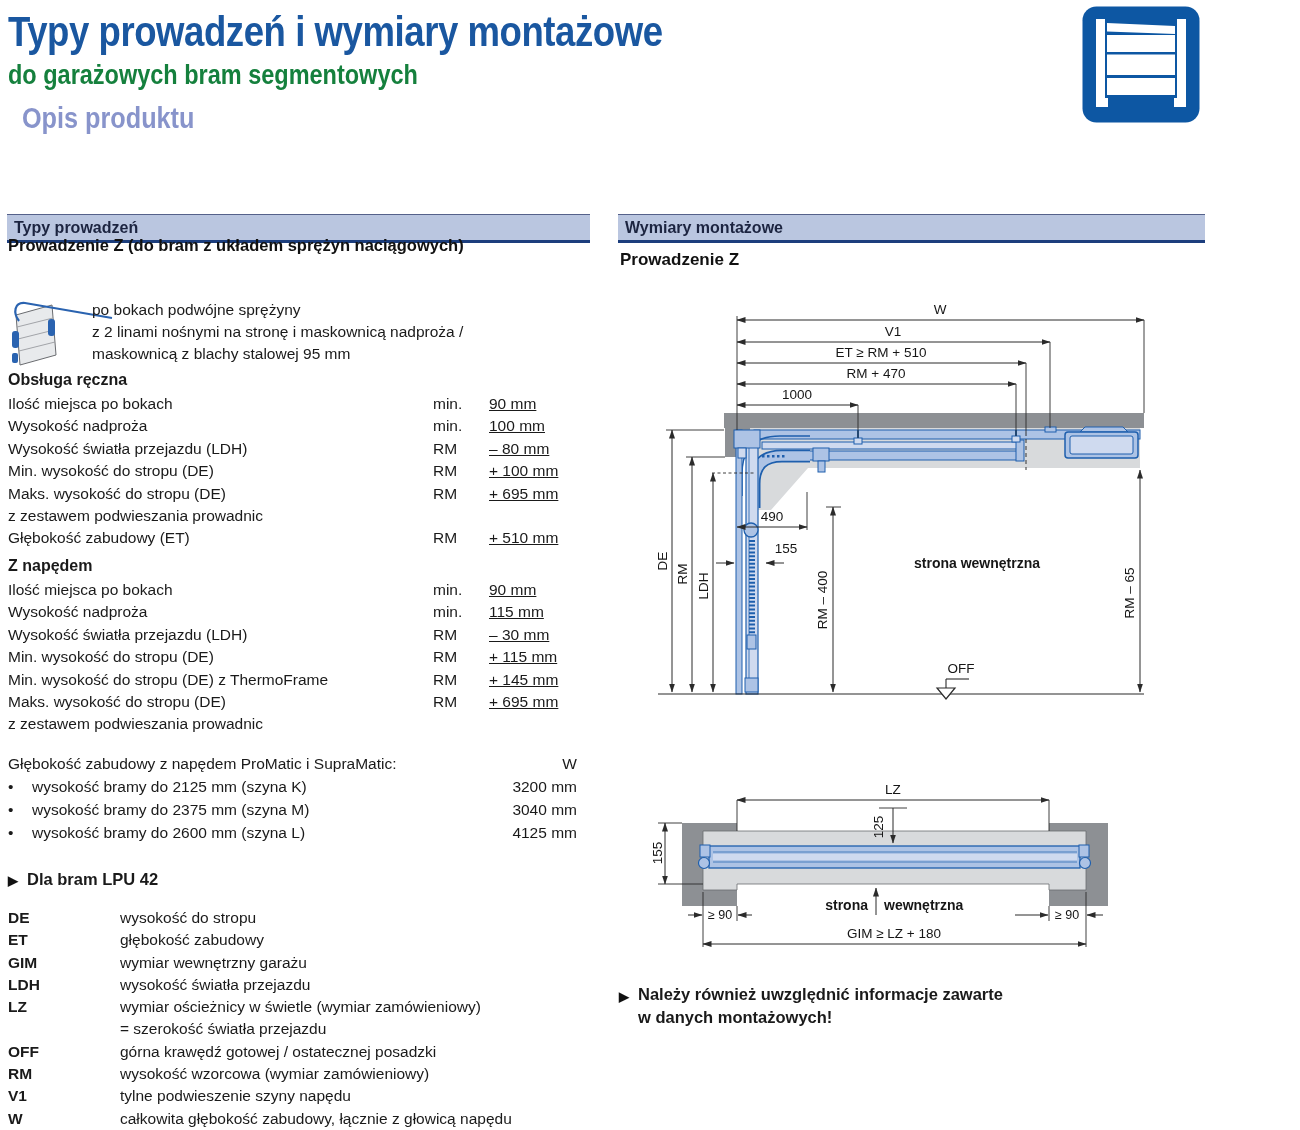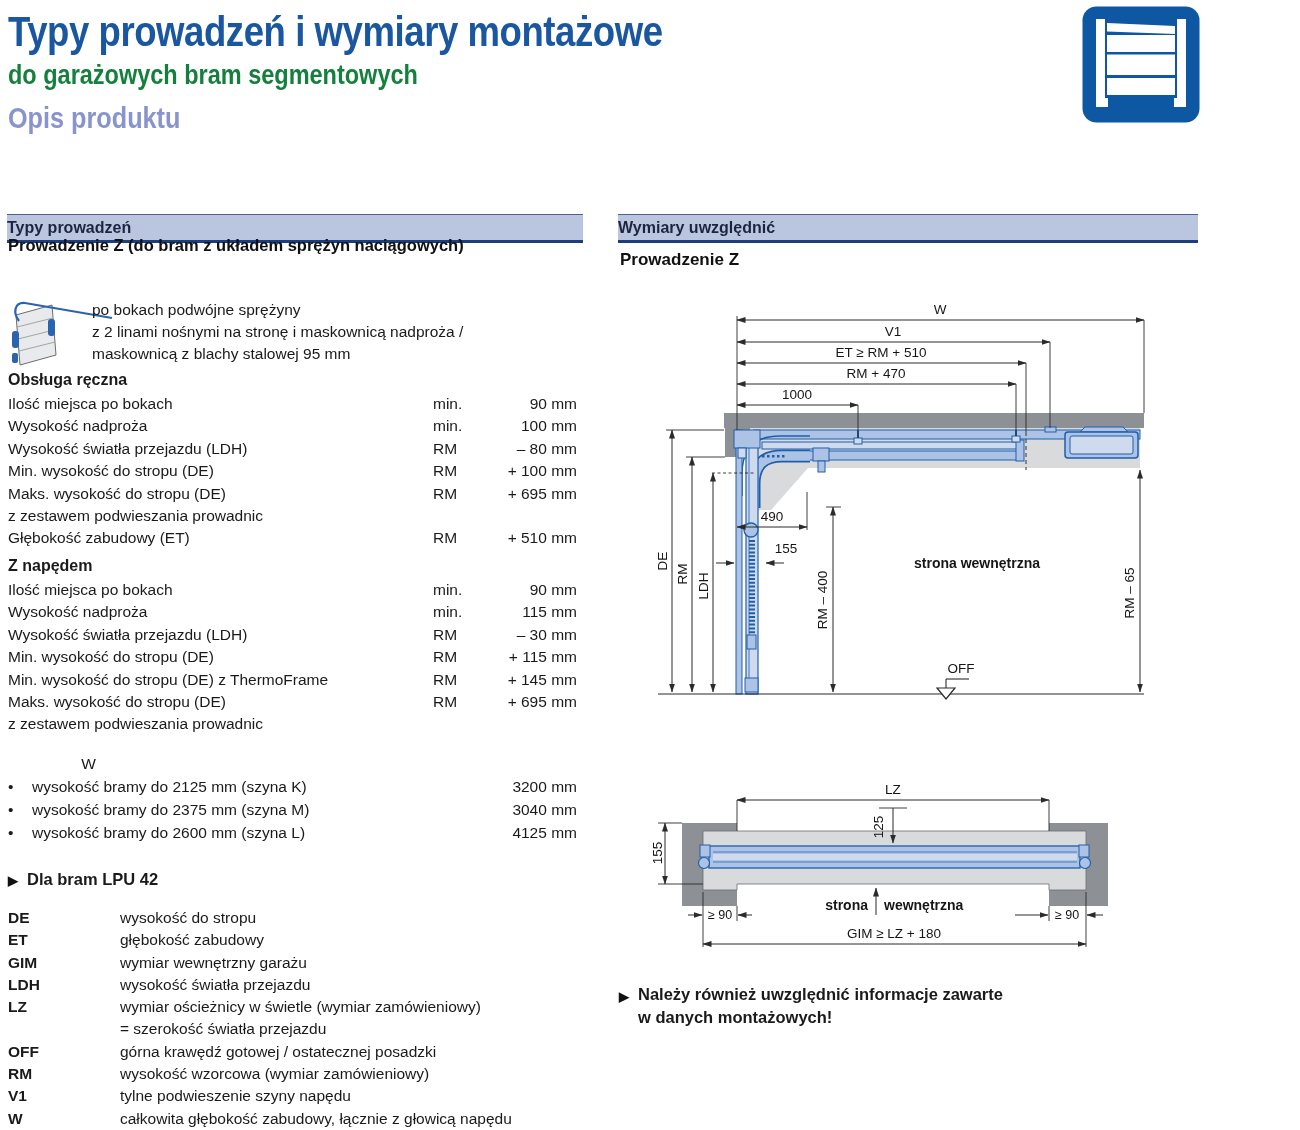--- a/index.html
+++ b/index.html
@@ -3,39 +3,39 @@
 <meta charset="utf-8">
 <style>
   html,body{margin:0;padding:0;background:#fff;}
   .page{position:relative;width:1219px;height:1130px;background:#fff;overflow:hidden;
         font-family:"Liberation Sans",sans-serif;color:#1a1a1a;}
   .abs{position:absolute;}
   .cond{display:inline-block;transform:scaleX(0.87);transform-origin:0 50%;white-space:nowrap;}
 
   .h1{left:8px;top:8px;font-size:42px;font-weight:bold;color:#1a57a0;letter-spacing:-0.5px;}
   .h2{left:8px;top:60px;font-size:27px;font-weight:bold;color:#15803d;}
-  .h3{left:8px;top:102px;font-size:29px;font-weight:bold;color:#8894cb;}
+  .h3{left:22px;top:102px;font-size:29px;font-weight:bold;color:#8894cb;}
 
   .secbar{height:25px;background:#bac6e0;border-top:1px solid #55618a;border-bottom:3px solid #1c3e7d;
-          font-size:16px;font-weight:bold;color:#1c2440;line-height:25px;box-sizing:content-box;}
+          font-size:16px;font-weight:bold;color:#1c2440;line-height:25px;padding-left:7px;box-sizing:content-box;}
   .bar-left{left:7px;top:214px;width:576px;}
   .bar-right{left:618px;top:214px;width:580px;}
 
   .subhead{font-size:16.5px;font-weight:bold;color:#111;}
   .sh-left{left:8px;top:236px;}
   .sh-right{left:620px;top:250px;font-size:17px;}
 
   .intro{left:92px;top:299px;width:480px;font-size:15.5px;line-height:22px;}
 
   .tbl{left:8px;width:569px;font-size:15.5px;}
   .tbl .hd{font-weight:bold;font-size:16px;line-height:22px;}
   .row{display:flex;line-height:22.4px;}
   .row .c1{flex:1;}
   .row .c2{width:56px;}
-  .row .c3{width:88px;text-align:right;}
+  .row .c3{width:88px;text-align:left;text-decoration:underline;}
 
   .depth{left:8px;top:752px;width:569px;font-size:15.5px;line-height:23px;}
   .drow{display:flex;}
   .drow .dl{flex:1;}
   .drow .dv{width:88px;text-align:right;}
   .drow .bullet{width:24px;}
 
   .lpu{left:8px;top:870px;font-size:16.5px;font-weight:bold;display:flex;align-items:baseline;}
   .tri{font-size:13px;margin-right:9px;color:#111;}
 
@@ -78,21 +78,21 @@
 
   <div class="abs sidebar"></div>
   <div class="abs sidebar-text">
     <div class="sidebar-inner">
       <div>Bramy segmentowe</div>
       <div>Grubość konstrukcji 42 mm</div>
     </div>
   </div>
 
   <div class="abs secbar bar-left"><span>Typy prowadzeń</span></div>
-  <div class="abs secbar bar-right"><span>Wymiary uwzględnić</span></div>
+  <div class="abs secbar bar-right"><span>Wymiary montażowe</span></div>
 
   <div class="abs subhead sh-left">Prowadzenie Z (do bram z układem sprężyn naciągowych)</div>
   <div class="abs subhead sh-right">Prowadzenie Z</div>
 
   <svg class="abs" style="left:0;top:293px;" width="125" height="85" viewBox="0 0 125 85">
     <polygon points="16,22 52,12 56,62 20,72" fill="#e8eaec" stroke="#6a6c70" stroke-width="1"></polygon>
     <line x1="17" y1="34" x2="53" y2="25" stroke="#9a9ca0" stroke-width="0.9"></line>
     <line x1="18" y1="46" x2="54" y2="37" stroke="#9a9ca0" stroke-width="0.9"></line>
     <line x1="19" y1="58" x2="55" y2="49" stroke="#9a9ca0" stroke-width="0.9"></line>
     <rect x="12" y="38" width="7" height="17" rx="3" fill="#2a63b0"></rect>
@@ -201,20 +201,21 @@
         <div class="row">
           <div class="c1">z zestawem podwieszania prowadnic</div>
           <div class="c2"></div>
           <div class="c3"></div>
         </div>
       </div>
   </div>
 
   <div class="abs depth">
     <div class="drow">
+      <div class="dl">Głębokość zabudowy z napędem ProMatic i SupraMatic:</div>
       <div class="dv">W</div>
     </div>
     <div>
 
         <div class="drow">
           <div class="bullet">•</div>
           <div class="dl">wysokość bramy do 2125 mm (szyna K)</div>
           <div class="dv">3200 mm</div>
         </div>
 

